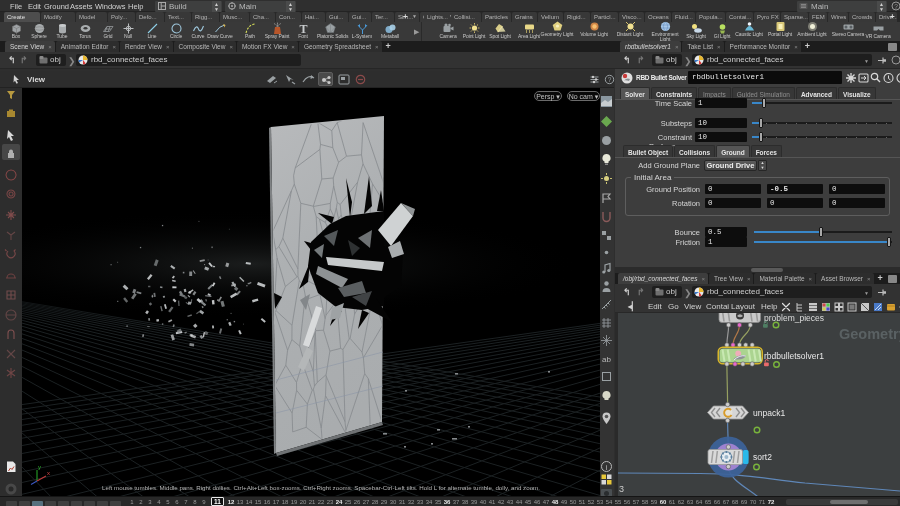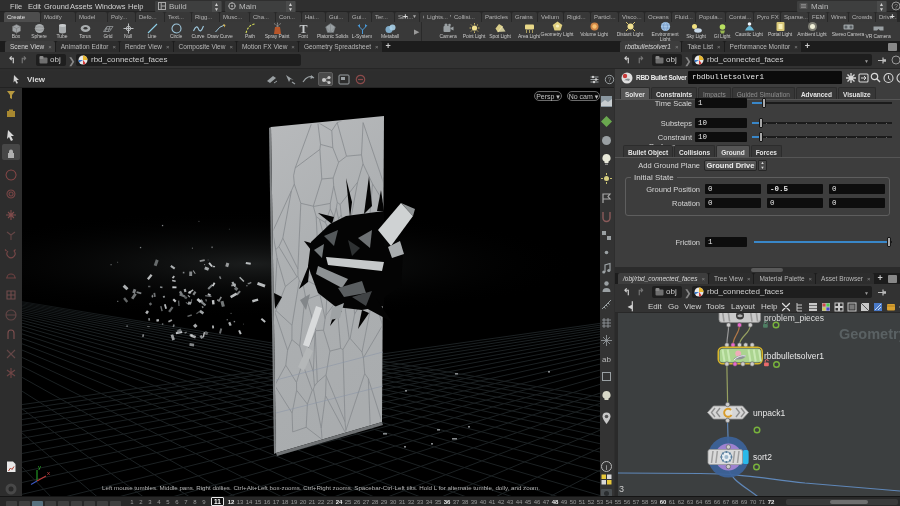--- a/index.html
+++ b/index.html
@@ -1258,35 +1258,43 @@
       </div>
   <div style="position:absolute;left:0;top:116px;width:285px;height:1px;background:#555"></div>
 
   <div class="prow" style="top:119px">
         <div class="plabel" style="left:0;width:85px">Add Ground Plane</div>
     <div style="position:absolute;left:89px;top:0;width:53px;height:11px;background:linear-gradient(#5c5c5c,#454545);border:1px solid #262626;border-radius:2px;color:#ececec;font-size:7.5px;font-weight:bold;text-align:center;line-height:10px">Ground Drive</div>
     <div style="position:absolute;left:143px;top:0;width:9px;height:11px;background:#4a4a4a;border:1px solid #262626;border-radius:1px;font-size:4px;line-height:4.5px;text-align:center;color:#ddd">▲<br>▼</div>
   </div>
 
   <div class="grp" style="left:10px;top:136px;width:265px;height:39px">
-        <div class="grplab">Initial State</div>
+        <div class="grplab">Initial Area</div>
       </div>
   <div class="prow" style="top:143px">
         <div class="plabel" style="left:0;width:85px">Ground Position</div>
         <div class="pfield" style="left:90px;width:56px">0</div>
         <div class="pfield" style="left:152px;width:56px;font-weight:bold">-0.5</div>
         <div class="pfield" style="left:214px;width:56px">0</div>
       </div>
   <div class="prow" style="top:157px">
         <div class="plabel" style="left:0;width:85px">Rotation</div>
         <div class="pfield" style="left:90px;width:56px">0</div>
         <div class="pfield" style="left:152px;width:56px">0</div>
         <div class="pfield" style="left:214px;width:56px">0</div>
       </div>
 
+  <div class="prow" style="top:186px">
+        <div class="plabel" style="left:0;width:85px">Bounce</div>
+        <div class="pfield" style="left:90px;width:42px">0.5</div>
+        <div class="slider" style="left:139px;width:138px">
+          <div class="sblue" style="width:67px"></div>
+          <div class="shandle" style="left:65px"></div>
+        </div>
+      </div>
   <div class="prow" style="top:196px">
         <div class="plabel" style="left:0;width:85px">Friction</div>
         <div class="pfield" style="left:90px;width:42px">1</div>
         <div class="slider" style="left:139px;width:138px">
           <div class="sblue" style="width:136px"></div>
           <div class="shandle" style="left:133px"></div>
         </div>
       </div>
 
   <div style="position:absolute;left:0;top:226px;width:285px;height:6px;background:#2b2b2b">
@@ -1322,21 +1330,21 @@
           <path d="M6,4.5 l3,0" stroke="#bbb" stroke-width="2.5"></path>
         </svg>
   </div>
 </div>
 
 <div id="netmenu">
   <span class="m" style="left:13px;font-weight:bold">◂▏</span>
   <span class="m" style="left:33px">Edit</span>
       <span class="m" style="left:53px">Go</span>
       <span class="m" style="left:69px">View</span>
-      <span class="m" style="left:91px">Tools</span>
+      <span class="m" style="left:91px">Contai</span>
       <span class="m" style="left:116px">Layout</span>
       <span class="m" style="left:146px">Help</span>
   <svg style="position:absolute;left:166px;top:2px" width="11" height="10" viewBox="0 0 11 10">
         <path d="M1.5,8.5 l7,-7 M8.5,8.5 l-7,-7" stroke="#e0e0e0" stroke-width="1.2" stroke-linecap="round"></path>
       </svg>
   <svg style="position:absolute;left:180px;top:2px" width="10" height="10" viewBox="0 0 10 10">
         <path d="M2,1 v8 M2,3 h5 M2,6 h5 M2,9 h5" stroke="#c8c8c8" stroke-width="1"></path>
       </svg>
   <svg style="position:absolute;left:193px;top:2px" width="10" height="10" viewBox="0 0 10 10">
         <rect x="1" y="1" width="8" height="8" fill="#c8c8c8"></rect>

